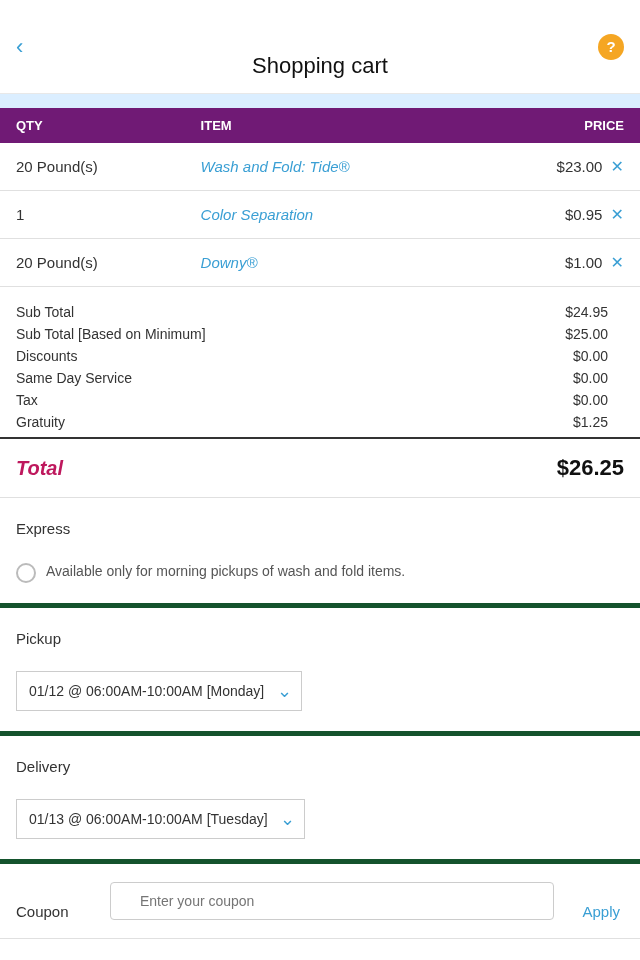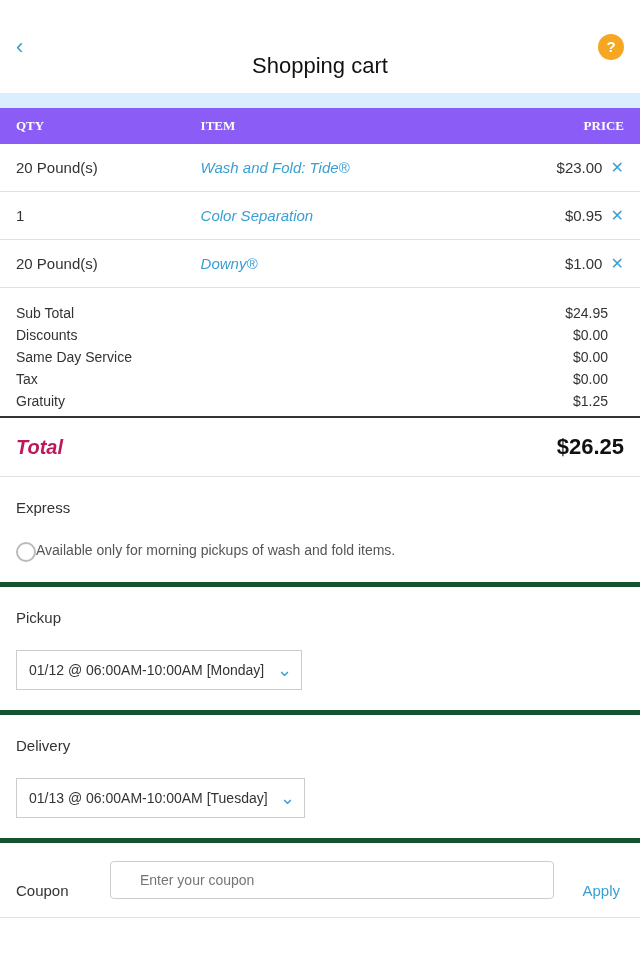--- a/index.html
+++ b/index.html
@@ -59,22 +59,21 @@
       background: #dbeeff;
       height: 14px;
     }
 
     
     .cart-table {
       width: 100%;
       border-collapse: collapse;
     }
     .cart-table thead tr {
-      background: #8b5cf6;
-      font-family: Liberation Serif, serif;
+      background: #701a75;
     }
     .cart-table thead th {
       color: #fff;
       font-size: 13px;
       font-weight: 600;
       padding: 10px 16px;
       text-align: left;
     }
     .cart-table thead th.price-col {
       text-align: right;
@@ -146,20 +145,21 @@
     }
     .section-label {
       font-size: 15px;
       color: #333;
       min-width: 70px;
       padding-top: 2px;
     }
     .express-content {
       display: flex;
       align-items: flex-start;
+      gap: 10px;
       flex: 1;
     }
     .radio-outer {
       width: 20px;
       height: 20px;
       border-radius: 50%;
       border: 2px solid #bbb;
       background: #fff;
       flex-shrink: 0;
       margin-top: 2px;
@@ -270,20 +270,24 @@
   </tr>
     </tbody>
 </table>
 
 <div class="totals-section" id="totals-section">
 <div class="totals-row">
     <span>Sub Total</span>
     <span>$24.95</span>
   </div>
     <div class="totals-row">
+    <span>Sub Total [Based on Minimum]</span>
+    <span>$25.00</span>
+  </div>
+    <div class="totals-row">
     <span>Discounts</span>
     <span>$0.00</span>
   </div>
     <div class="totals-row">
     <span>Same Day Service</span>
     <span>$0.00</span>
   </div>
     <div class="totals-row">
     <span>Tax</span>
     <span>$0.00</span>

